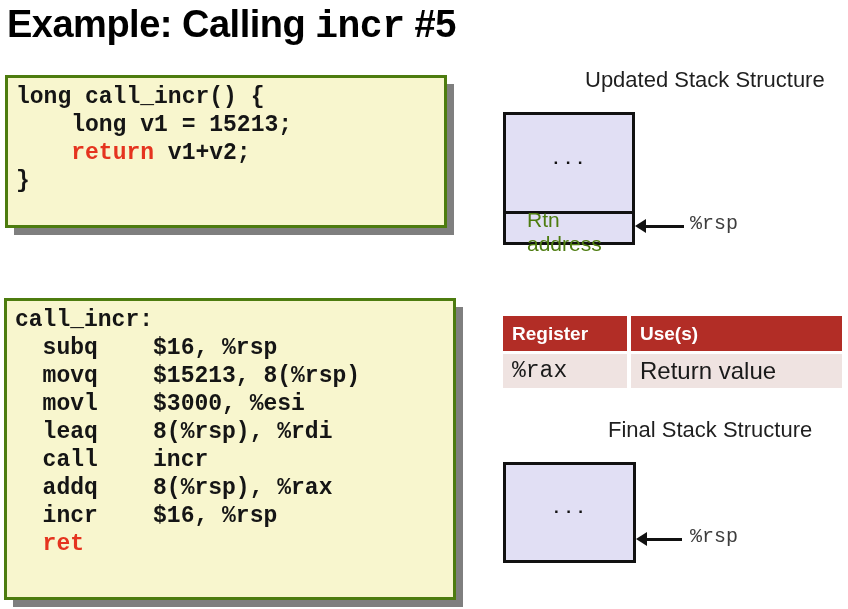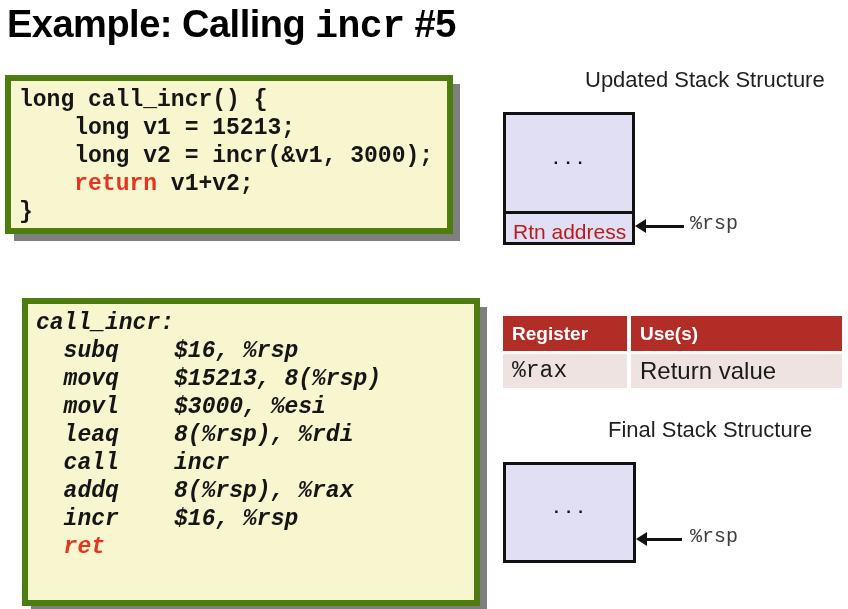--- a/index.html
+++ b/index.html
@@ -32,25 +32,25 @@
     white-space: nowrap;
   }
   .title .mono {
     font-family: "Liberation Mono", monospace;
     font-weight: bold;
     margin-top: 20px;
   }
   .code-box {
     position: absolute;
     background: var(--code-box-bg);
-    border: 6px solid #4d7c0f;
+    border: 3px solid #4d7c0f;
     box-shadow: 8px 8px 0 -1px var(--shadow-gray);
   }
   .c-box   { left: 5px; top: 75px;  width: 436px; height: 147px; }
-  .asm-box { left: 22px; top: 298px; width: 446px; height: 296px; font-style: italic; }
+  .asm-box { left: 4px; top: 298px; width: 446px; height: 296px; }
   .code-line {
     font-family: "Liberation Mono", monospace;
     font-weight: bold;
     font-size: 23px;
     line-height: 28px;
     white-space: pre;
     color: #151515;
     padding-left: 8px;
   }
   .c-box .code-line:first-child, .asm-box .code-line:first-child { padding-top: 5px; }
@@ -75,23 +75,23 @@
                    display: flex; align-items: center; justify-content: center; padding-bottom: 8px; }
   .cell-top {
     height: 88px;
     border-bottom: 3px solid #111;
     display: flex; align-items: center; justify-content: center;
     padding-bottom: 8px;
   }
   .cell-bottom {
     height: 36px;
     display: flex; align-items: center;
-    padding-left: 7px;
+    padding-left: 21px;
     font-size: 21px;
-    color: #b91c1c;
+    color: #4d7c0f;
   }
   .dots {
     font-family: "Liberation Mono", monospace;
     font-weight: bold;
     font-size: 17px;
     letter-spacing: 2px;
     color: #111;
   }
   .arrow-shaft { position: absolute; height: 3px; background: #111; }
   .arrow-head  {
@@ -141,21 +141,20 @@
 </head>
 <body>
 
 <div class="slide">
 
   <h1 class="title"><span>Example: Calling </span><span class="mono">incr</span><span> #5</span></h1>
 
   <div class="code-box c-box">
       <div class="code-line"><span>long call_incr() {</span></div>
       <div class="code-line"><span>    long v1 = 15213;</span></div>
-      <div class="code-line"><span>    long v2 = incr(&amp;v1, 3000);</span></div>
       <div class="code-line"><span>    </span><span class="kw-red">return</span><span> v1+v2;</span></div>
       <div class="code-line"><span>}</span></div>
     </div>
 
   <div class="code-box asm-box">
       <div class="code-line"><span>call_incr:</span></div>
       <div class="code-line"><span>  subq    $16, %rsp</span></div>
       <div class="code-line"><span>  movq    $15213, 8(%rsp)</span></div>
       <div class="code-line"><span>  movl    $3000, %esi</span></div>
       <div class="code-line"><span>  leaq    8(%rsp), %rdi</span></div>

